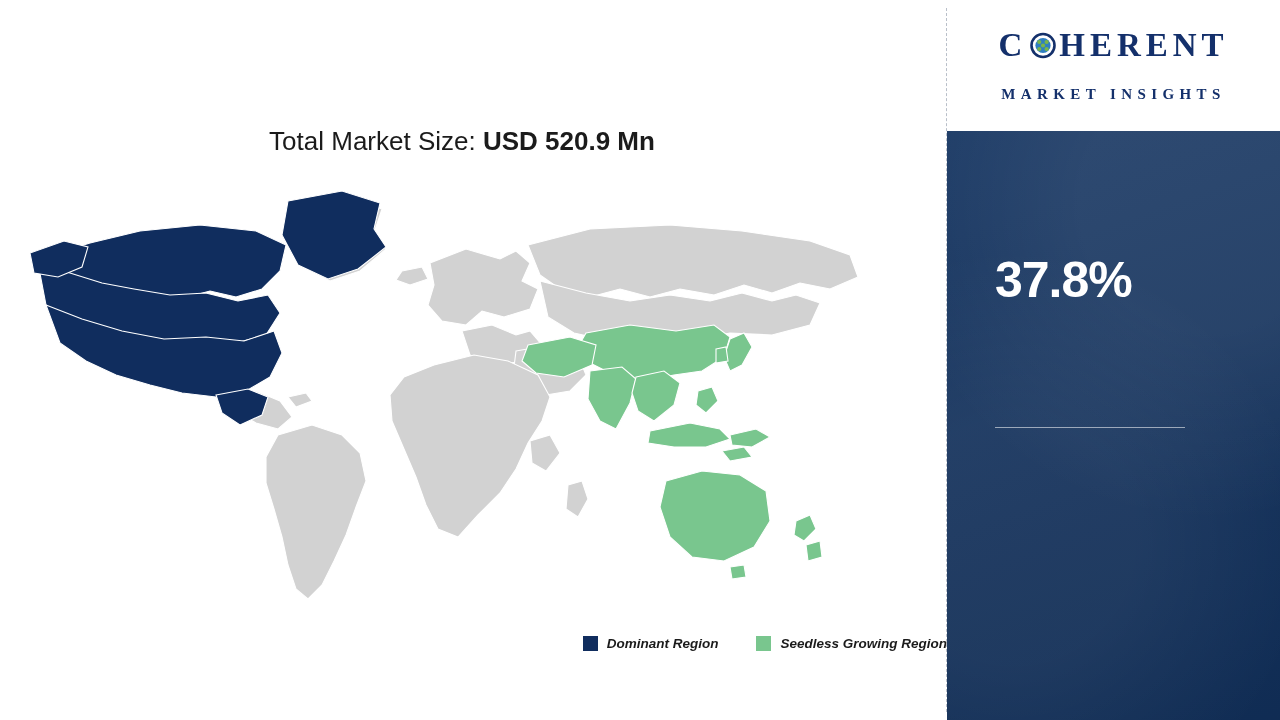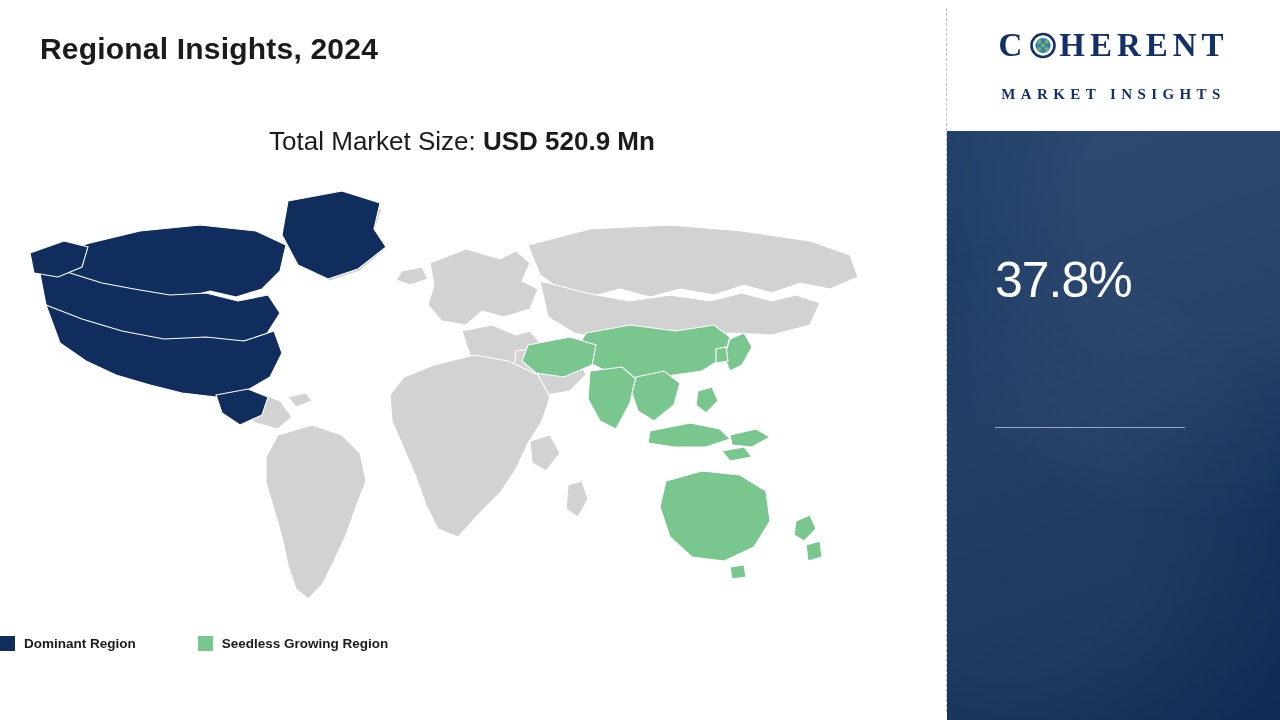--- a/index.html
+++ b/index.html
@@ -36,22 +36,22 @@
   .subtitle .strong{font-weight:bold;}
 
   .mapwrap{
     position:absolute;left:30px;top:185px;
     width:880px;height:430px;
   }
   .mapwrap svg{display:block;width:100%;height:100%;}
 
   .legend{
     position:absolute;left:0;top:636px;width:947px;
-    display:flex;justify-content:flex-start;align-items:center;gap:62px;
-    font-size:13.5px;color:#1b1b1b;font-weight:bold;
+    display:flex;justify-content:flex-end;align-items:center;gap:38px;
+    font-size:13.5px;color:#1b1b1b;font-weight:bold;font-style:italic;
   }
   .legend .item{display:flex;align-items:center;gap:9px;}
   .legend .swatch{width:15px;height:15px;display:inline-block;}
   .sw-dom{background:#102d5e;}
   .sw-fast{background:#79c68e;}
 
   .source{
     position:absolute;left:40px;top:693px;
     font-size:12.5px;color:#1b1b1b;
   }
@@ -90,21 +90,21 @@
   }
   .blue-area::before{
     content:"";position:absolute;inset:0;
     background:
       radial-gradient(circle at 78% 12%, rgba(255,255,255,.07) 0 22%, rgba(255,255,255,0) 55%),
       radial-gradient(circle at 20% 70%, rgba(255,255,255,.05) 0 25%, rgba(255,255,255,0) 60%),
       linear-gradient(160deg, rgba(255,255,255,.05), rgba(0,0,0,.12));
   }
   .pct{
     position:absolute;left:48px;top:124px;
-    font-size:50px;font-weight:normal;color:#ffffff;letter-spacing:-1px;
+    font-size:50px;font-weight:bold;color:#ffffff;letter-spacing:-1px;
     line-height:1;
   }
   .pct-desc{
     position:absolute;left:48px;top:190px;width:272px;
     font-size:17.5px;color:#ffffff;line-height:1.55;
   }
   .pct-desc b{font-weight:bold;}
   .rule{
     position:absolute;left:48px;top:296px;width:190px;height:1px;
     background:rgba(255,255,255,.55);
@@ -114,21 +114,20 @@
     font-size:23px;color:#ffffff;line-height:1.63;font-weight:normal;
   }
 </style>
 </head>
 <body>
 
 <div class="page">
 
   <div class="left">
 
-    <div class="title">Regional Insights, 2024</div>
 
     <div class="subtitle">
       <span>Total Market Size: </span><span class="strong">USD 520.9 Mn</span>
     </div>
 
     <div class="mapwrap">
       <svg viewBox="0 0 880 430" xmlns="http://www.w3.org/2000/svg">
         <g fill="#d2d2d2" stroke="#ffffff" stroke-width="1.1">
 
           <path d="M262 22 L318 12 L352 24 L344 48 L356 64 L330 86 L300 96 L272 82 L258 54 Z"></path>

